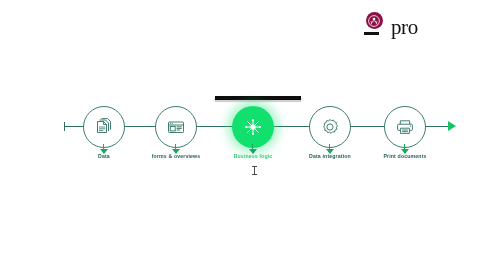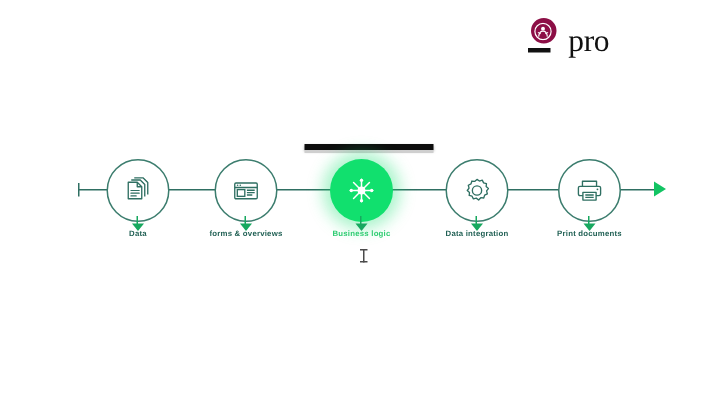--- a/index.html
+++ b/index.html
@@ -7,20 +7,21 @@
     width:480px;height:270px;
     background:#ffffff;
     font-family:"Liberation Sans", sans-serif;
     overflow:hidden;
     position:relative;
   }
   #frame{
     position:absolute;inset:0;
     width:424px;height:270px;
     background:#ffffff;
+    margin-left:12px;
   }
 
   
   .logo{
     position:absolute;
     right:18px;top:12px;
     display:flex;align-items:flex-end;
     gap:5px;
   }
   .logo-mark{

